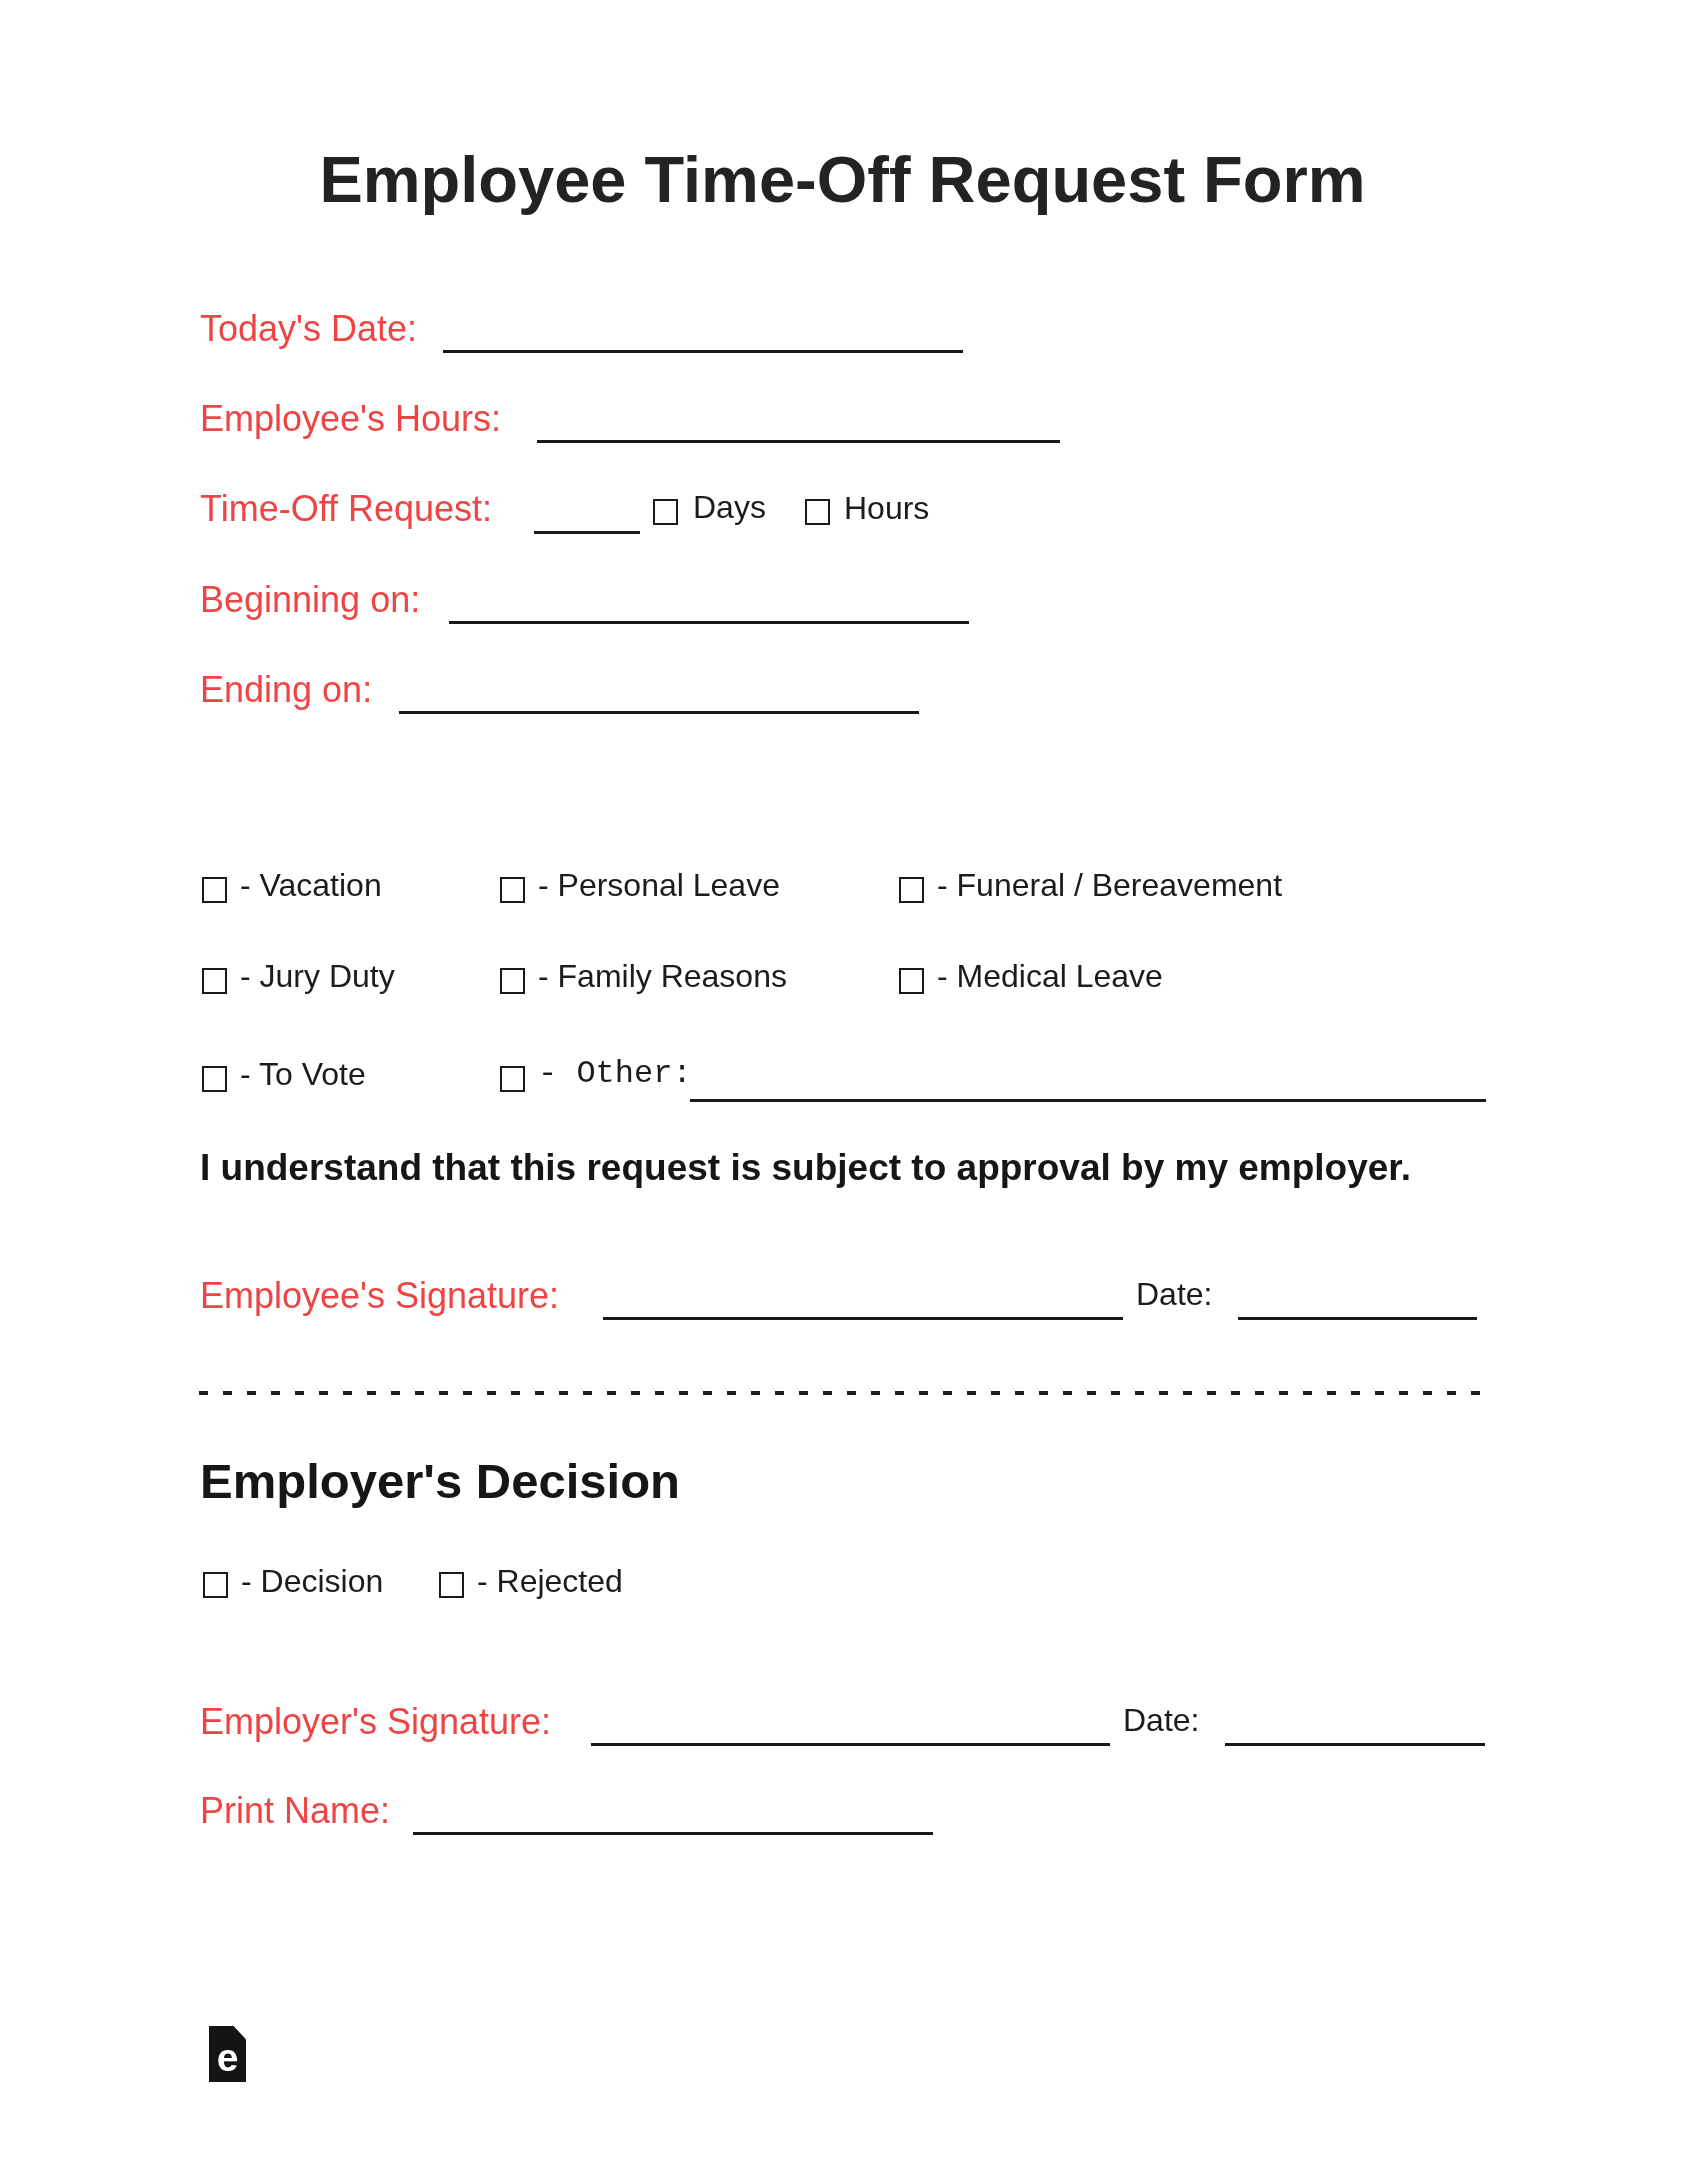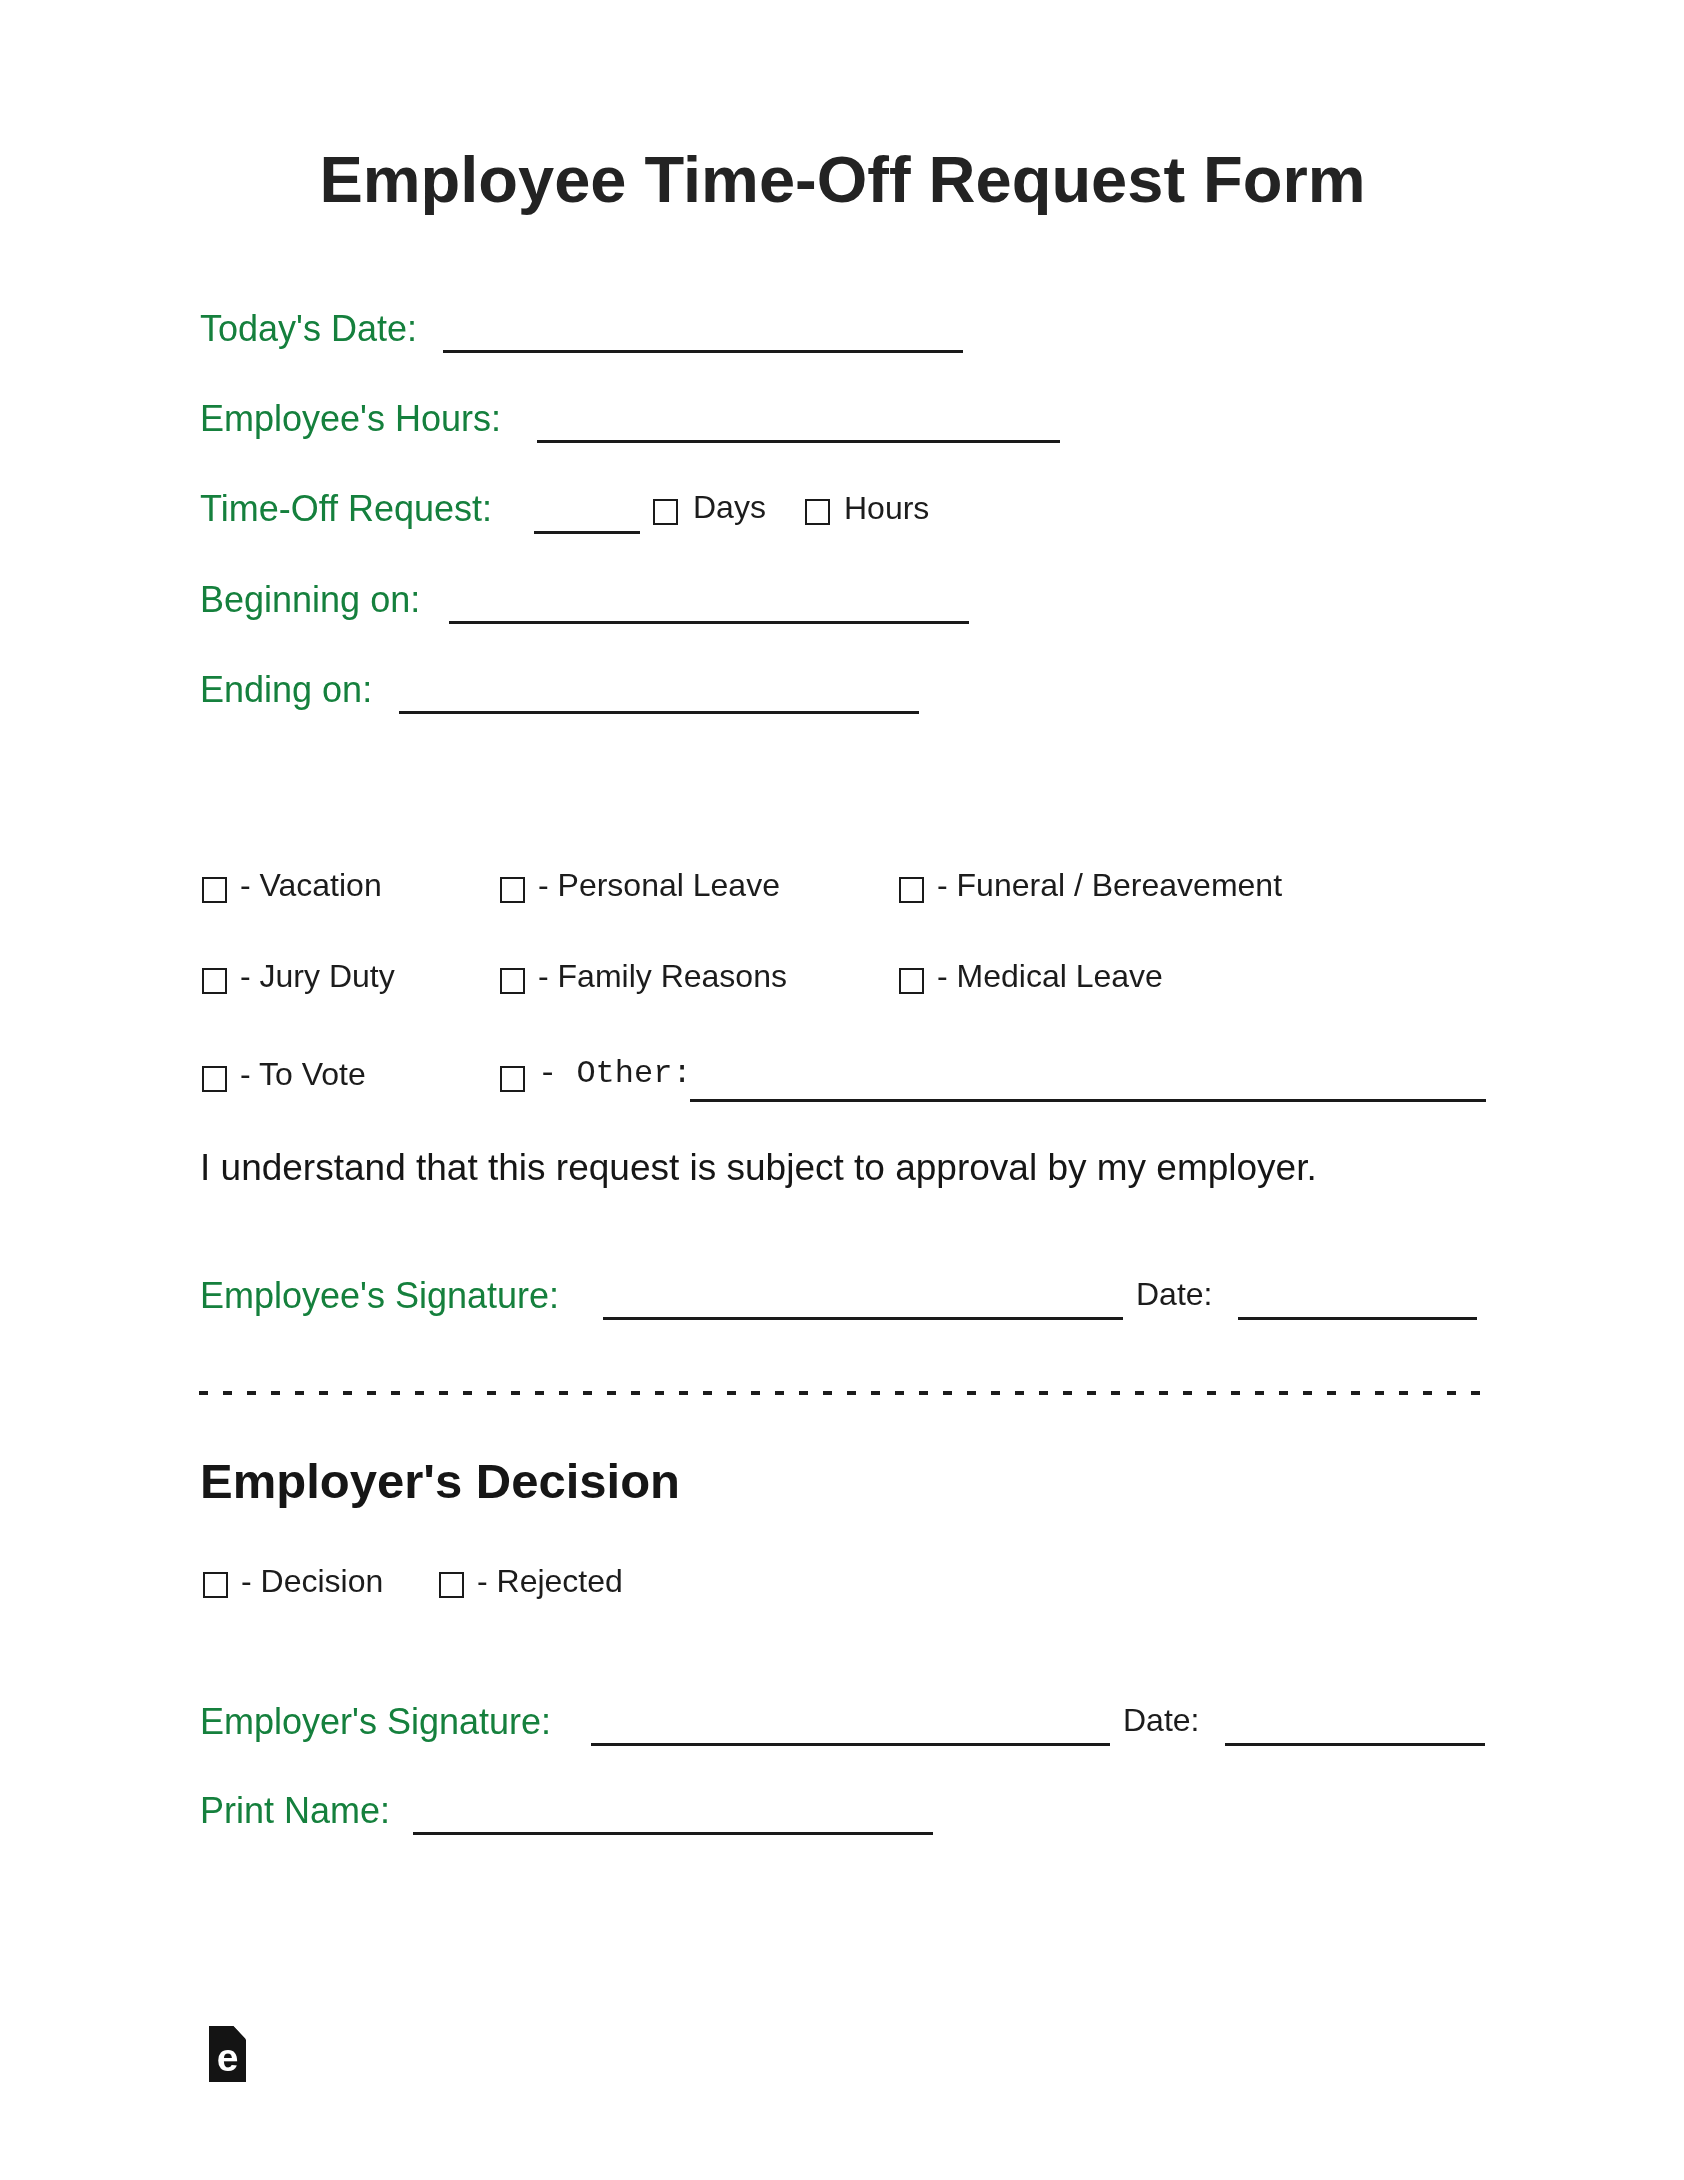--- a/index.html
+++ b/index.html
@@ -2,23 +2,23 @@
 <html style="font-size:13.6px"><head>
 <meta charset="utf-8">
 <style>
   html,body{margin:0;padding:0;background:#ffffff;}
   body{width:1685px;height:2181px;position:relative;font-family:"Liberation Sans","DejaVu Sans",sans-serif;color:#1c1c1c;}
   .page{position:absolute;left:0;top:0;width:1685px;height:2170px;background:#fff;overflow:hidden;}
 
   .title{position:absolute;left:0;top:147px;width:100%;text-align:center;
          font-size:65px;font-weight:bold;line-height:1;color:#232323;white-space:nowrap;}
 
-  .row{position:absolute;font-size:36px;line-height:1;white-space:nowrap;color:#15803d;}
+  .row{position:absolute;font-size:36px;line-height:1;white-space:nowrap;color:#ef4444;}
   .heading{position:absolute;font-size:49px;font-weight:bold;line-height:1;color:#161616;white-space:nowrap;}
-  .statement{position:absolute;font-size:37px;font-weight:normal;line-height:1;color:#161616;white-space:nowrap;}
+  .statement{position:absolute;font-size:37px;font-weight:bold;line-height:1;color:#161616;white-space:nowrap;}
 
   .blank{position:absolute;height:3.4px;background:#1a1a1a;}
   .cb{position:absolute;width:21px;height:22px;border:2.6px solid #1a1a1a;background:#fff;}
   .itemtext{position:absolute;font-size:32px;line-height:1;white-space:nowrap;color:#1c1c1c;}
 
   .dashes{position:absolute;left:199px;top:1391px;width:1285px;height:4.3px;
           background:repeating-linear-gradient(90deg,#1c1c1c 0 9.4px,transparent 9.4px 24px);}
 
   .logo{position:absolute;left:209px;top:2026px;width:37px;height:56px;background:#141414;
         clip-path:polygon(0 0,66% 0,100% 24%,100% 100%,0 100%);}

